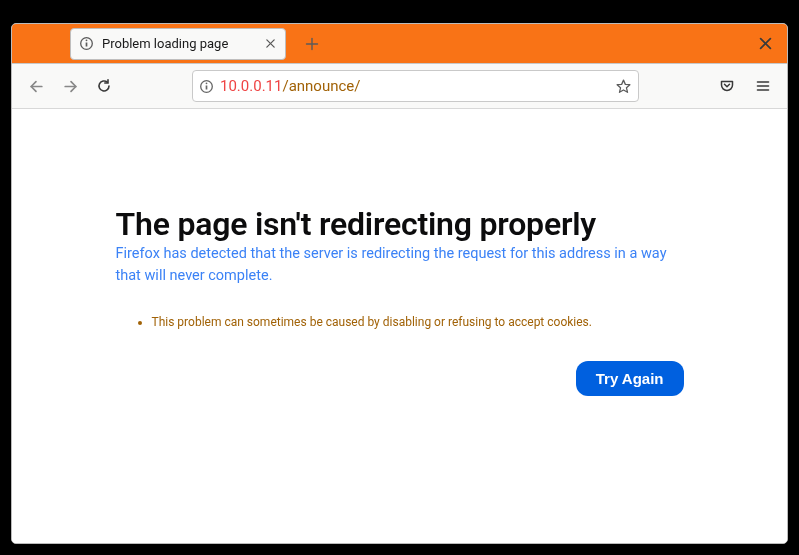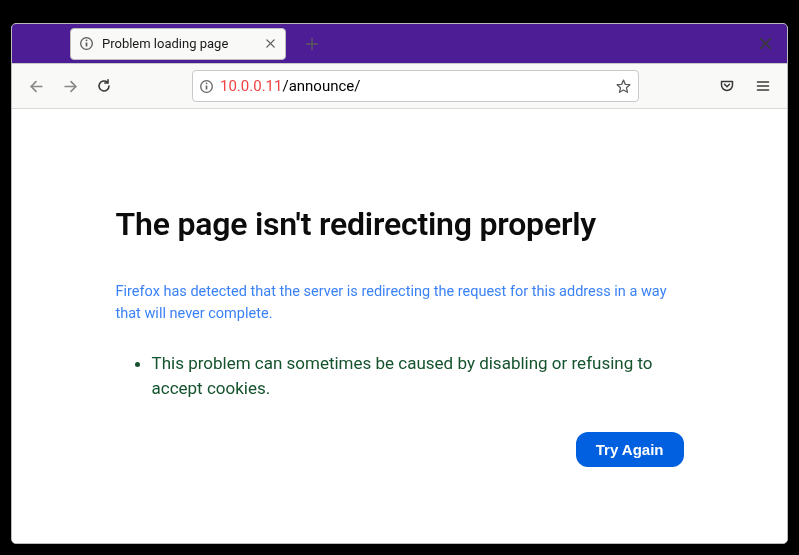--- a/index.html
+++ b/index.html
@@ -15,21 +15,21 @@
     width: 777px; height: 521px;
     background: #fff;
     border: 1px solid #bbb;
     border-radius: 5px;
     overflow: hidden;
     display: flex;
     flex-direction: column;
   }
   .tabbar {
     height: 40px;
-    background: #4c1d95;
+    background: #f97316;
     display: flex;
     align-items: center;
     position: relative;
     border-bottom: 1px solid #c8c8c8;
   }
   .tab {
     margin-left: 58px;
     height: 32px;
     width: 216px;
     background: #f9f9f8;
@@ -102,21 +102,21 @@
     display: flex; align-items: center; justify-content: center;
   }
   .urlbar .url {
     flex: 1;
     font-size: 15px;
     color: #444;
     white-space: nowrap;
     overflow: hidden;
   }
   .urlbar .url .host { color: #ef4444; }
-  .urlbar .url .path { color: #000000; }
+  .urlbar .url .path { color: #a16207; }
   .urlbar .star {
     color: #5b5b5b;
     display:flex;align-items:center;justify-content:center;
     cursor: pointer;
   }
   .right-icons {
     display: flex;
     gap: 4px;
   }
   .right-icons .nav-btn { color: #3a3a3a; }
@@ -128,36 +128,35 @@
   }
   .error-page {
     max-width: 620px;
     margin: 0 auto;
     padding: 96px 26px 0 26px;
   }
   .error-page h1 {
     font-size: 32px;
     font-weight: 600;
     color: #0c0c0d;
-    margin-bottom: 38px;
     letter-spacing: -0.2px;
   }
   .error-page p.desc {
     font-size: 14.5px;
     color: #3b82f6;
     line-height: 1.5;
     margin-bottom: 26px;
   }
   .error-page ul {
     padding-left: 36px;
     margin-bottom: 30px;
   }
   .error-page ul li {
-    font-size: 17px;
-    color: #14532d;
+    font-size: 12px;
+    color: #a16207;
     line-height: 1.5;
   }
   .button-row {
     display: flex;
     justify-content: flex-end;
   }
   .try-again {
     background: #0060df;
     color: #fff;
     border: none;

